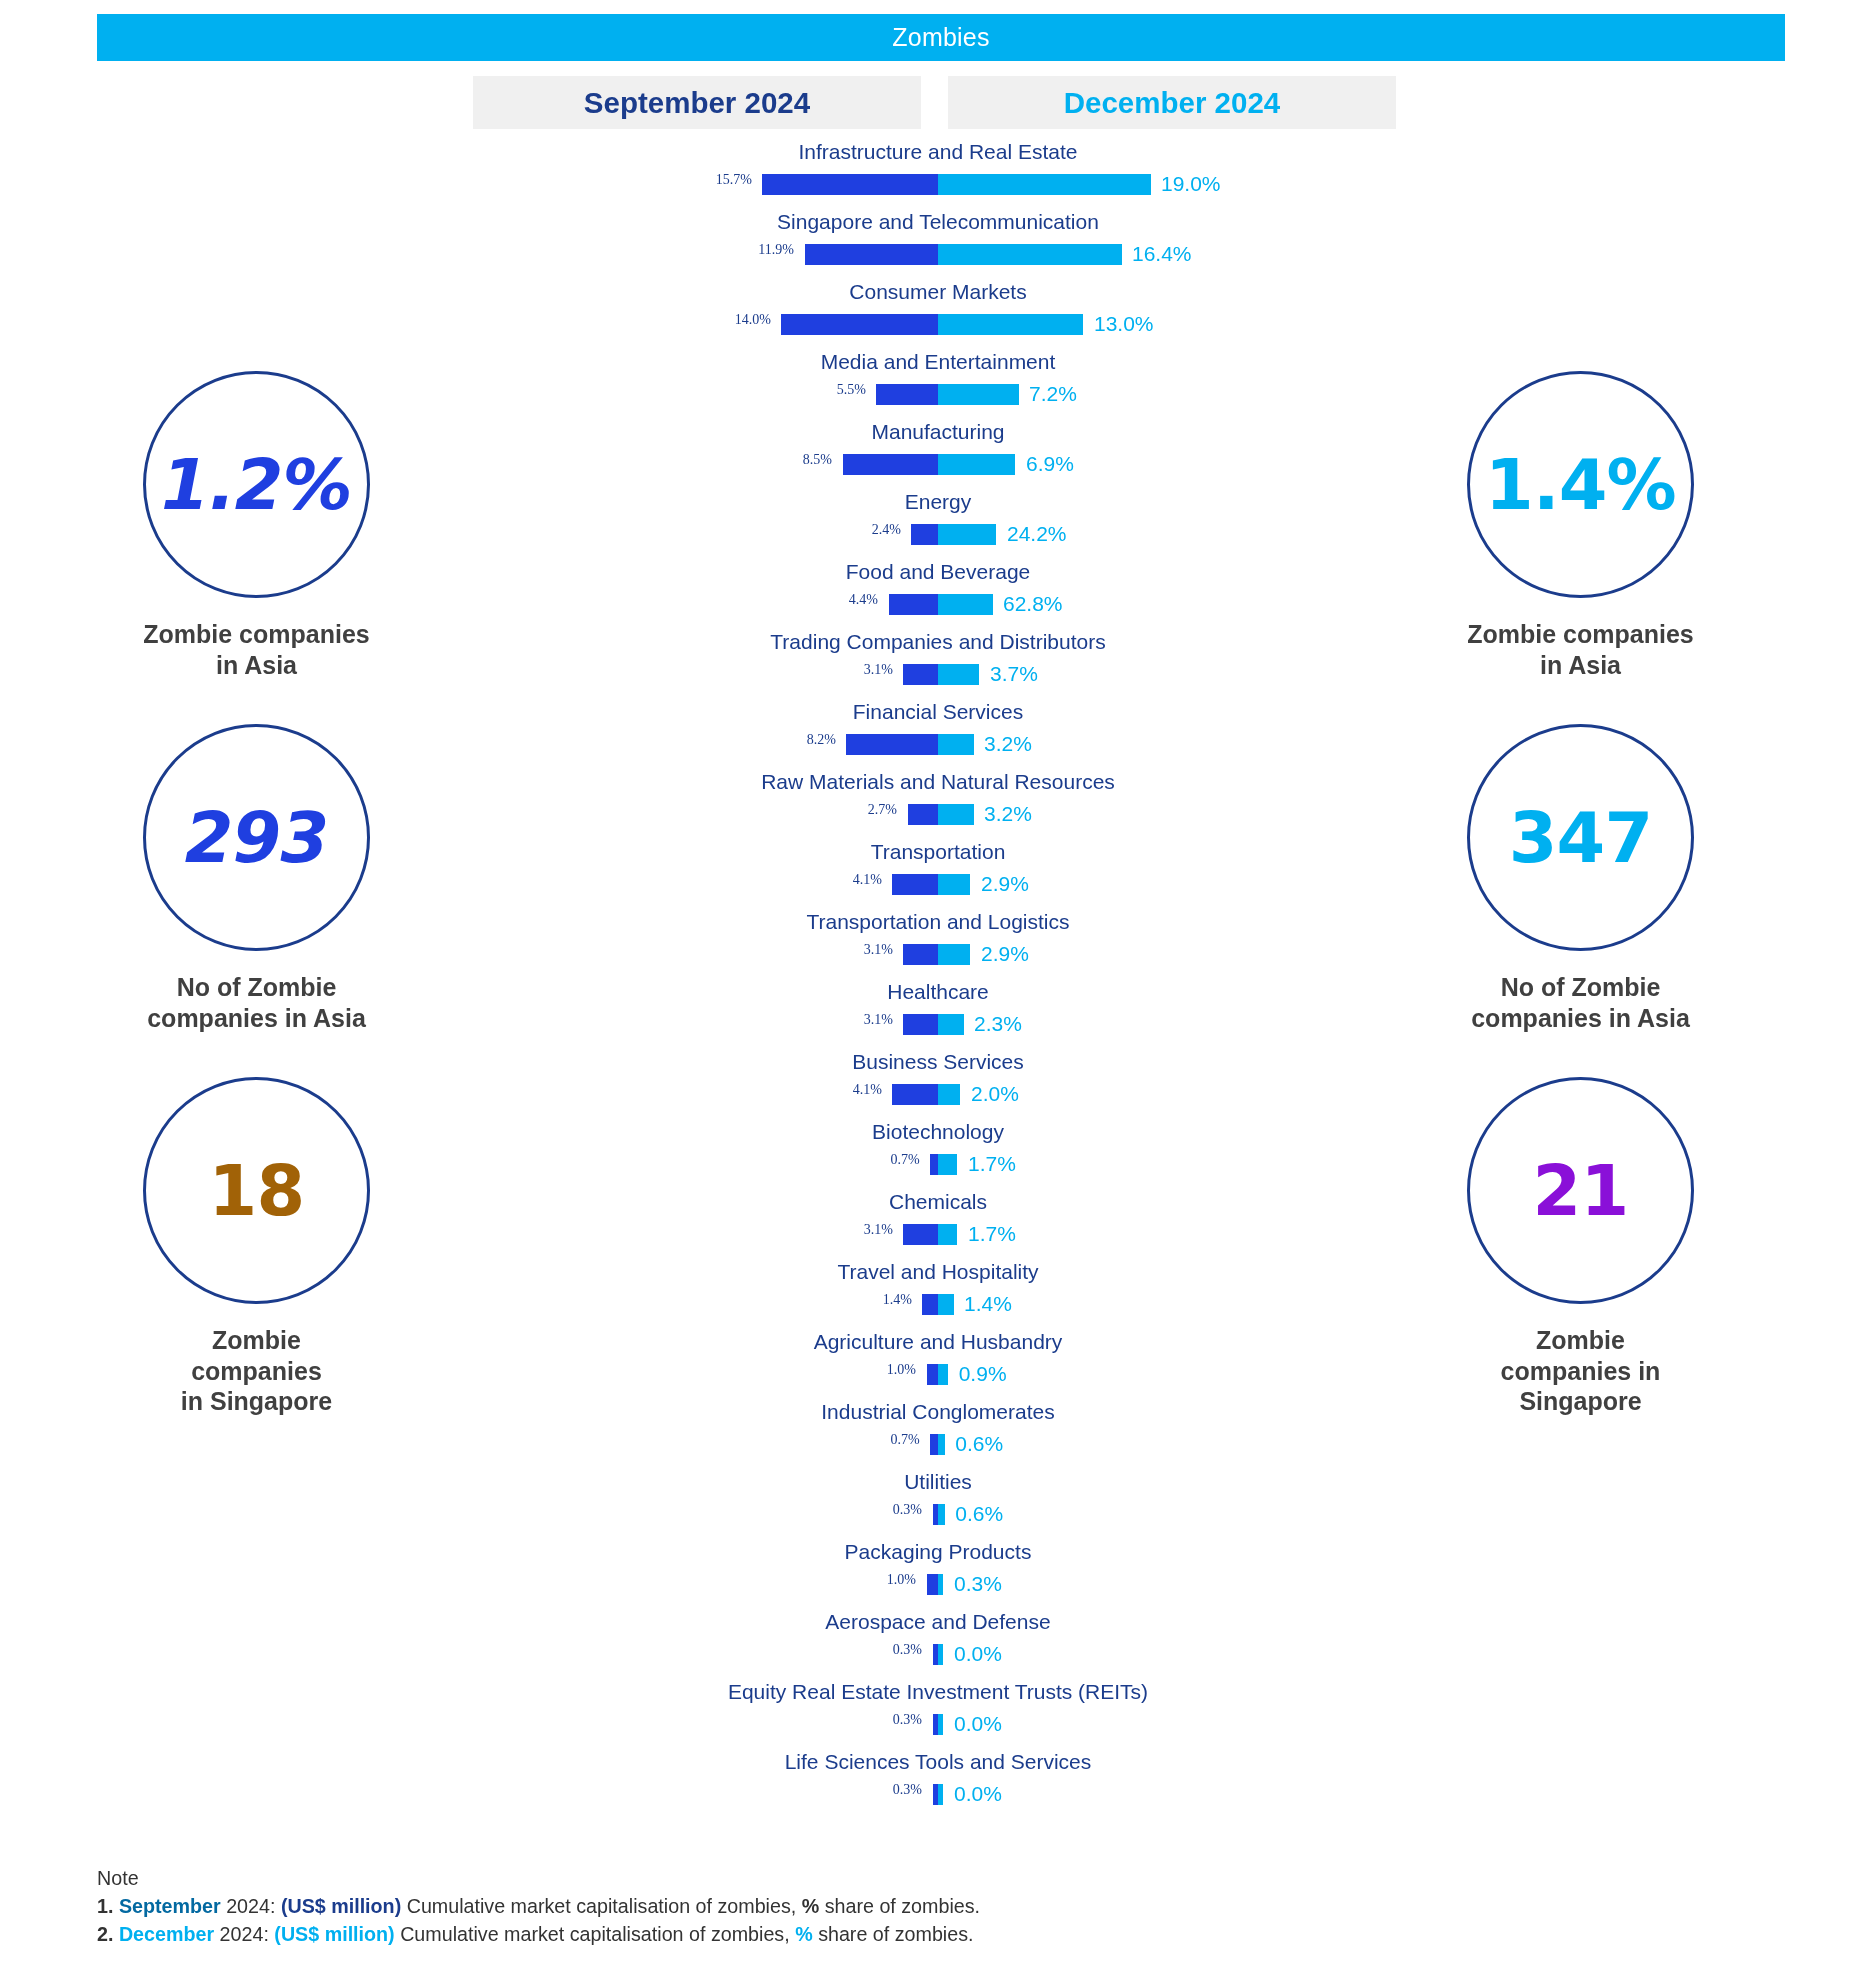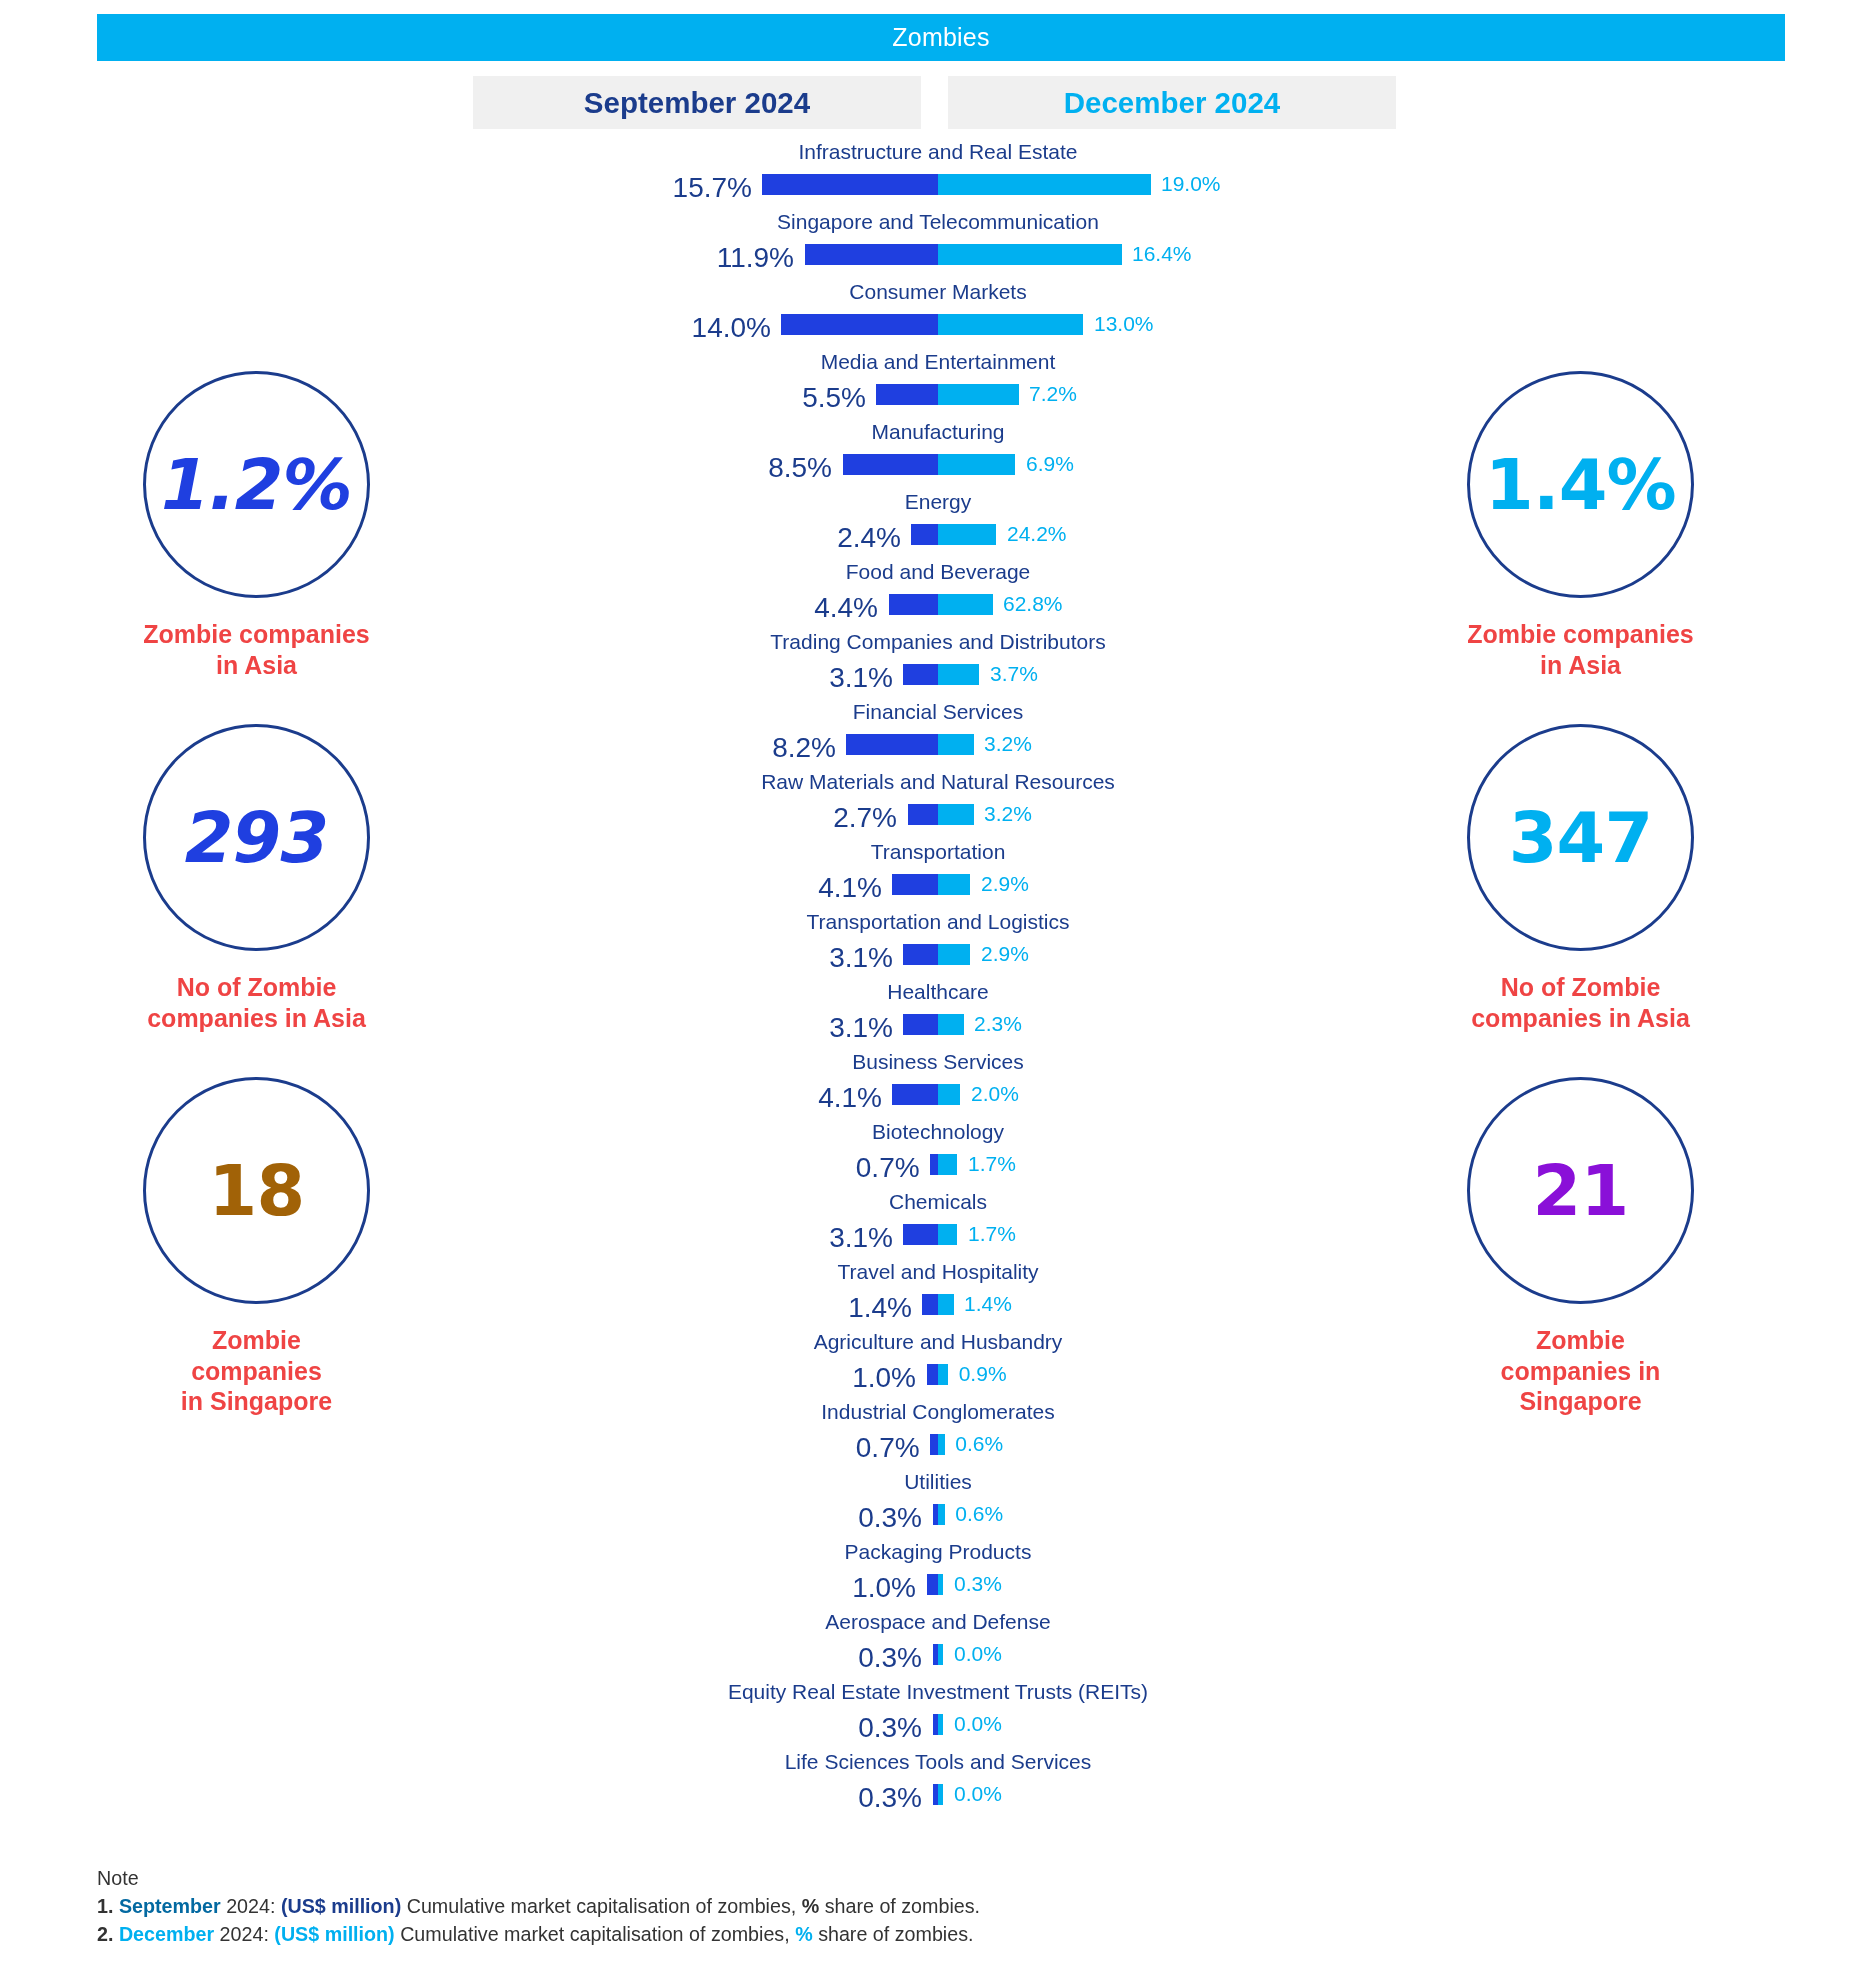--- a/index.html
+++ b/index.html
@@ -85,24 +85,25 @@
   .bar-right {
     position: absolute;
     left: 50%;
     top: 4.5px;
     height: 21px;
     background: #00b0f0;
   }
   .val-left {
     position: absolute;
     top: 3px;
-    font-size: 28px;
+    font-size: 14px;
     color: #1b3c8c;
     text-align: right;
     white-space: nowrap;
+    font-family: Liberation Serif, serif;
   }
   .val-right {
     position: absolute;
     top: 3px;
     font-size: 21px;
     color: #00b0f0;
     text-align: left;
     white-space: nowrap;
   }
 
@@ -132,21 +133,21 @@
     font-family: "DejaVu Sans", sans-serif;
     letter-spacing: -0.8px;
   }
   .v-navy { color: #1f3fe0; font-style: italic; }
   .v-cyan { color: #00b0f0; }
   .v-lilac { color: #a16207; }
   .v-purple { color: #8a10d8; }
   .kpi-caption {
     font-size: 25px;
     font-weight: bold;
-    color: #ef4444;
+    color: #404040;
     line-height: 1.22;
   }
 
   
   #note {
     position: absolute;
     left: 97px;
     top: 1865px;
     width: 1512px;
     font-size: 19.7px;

